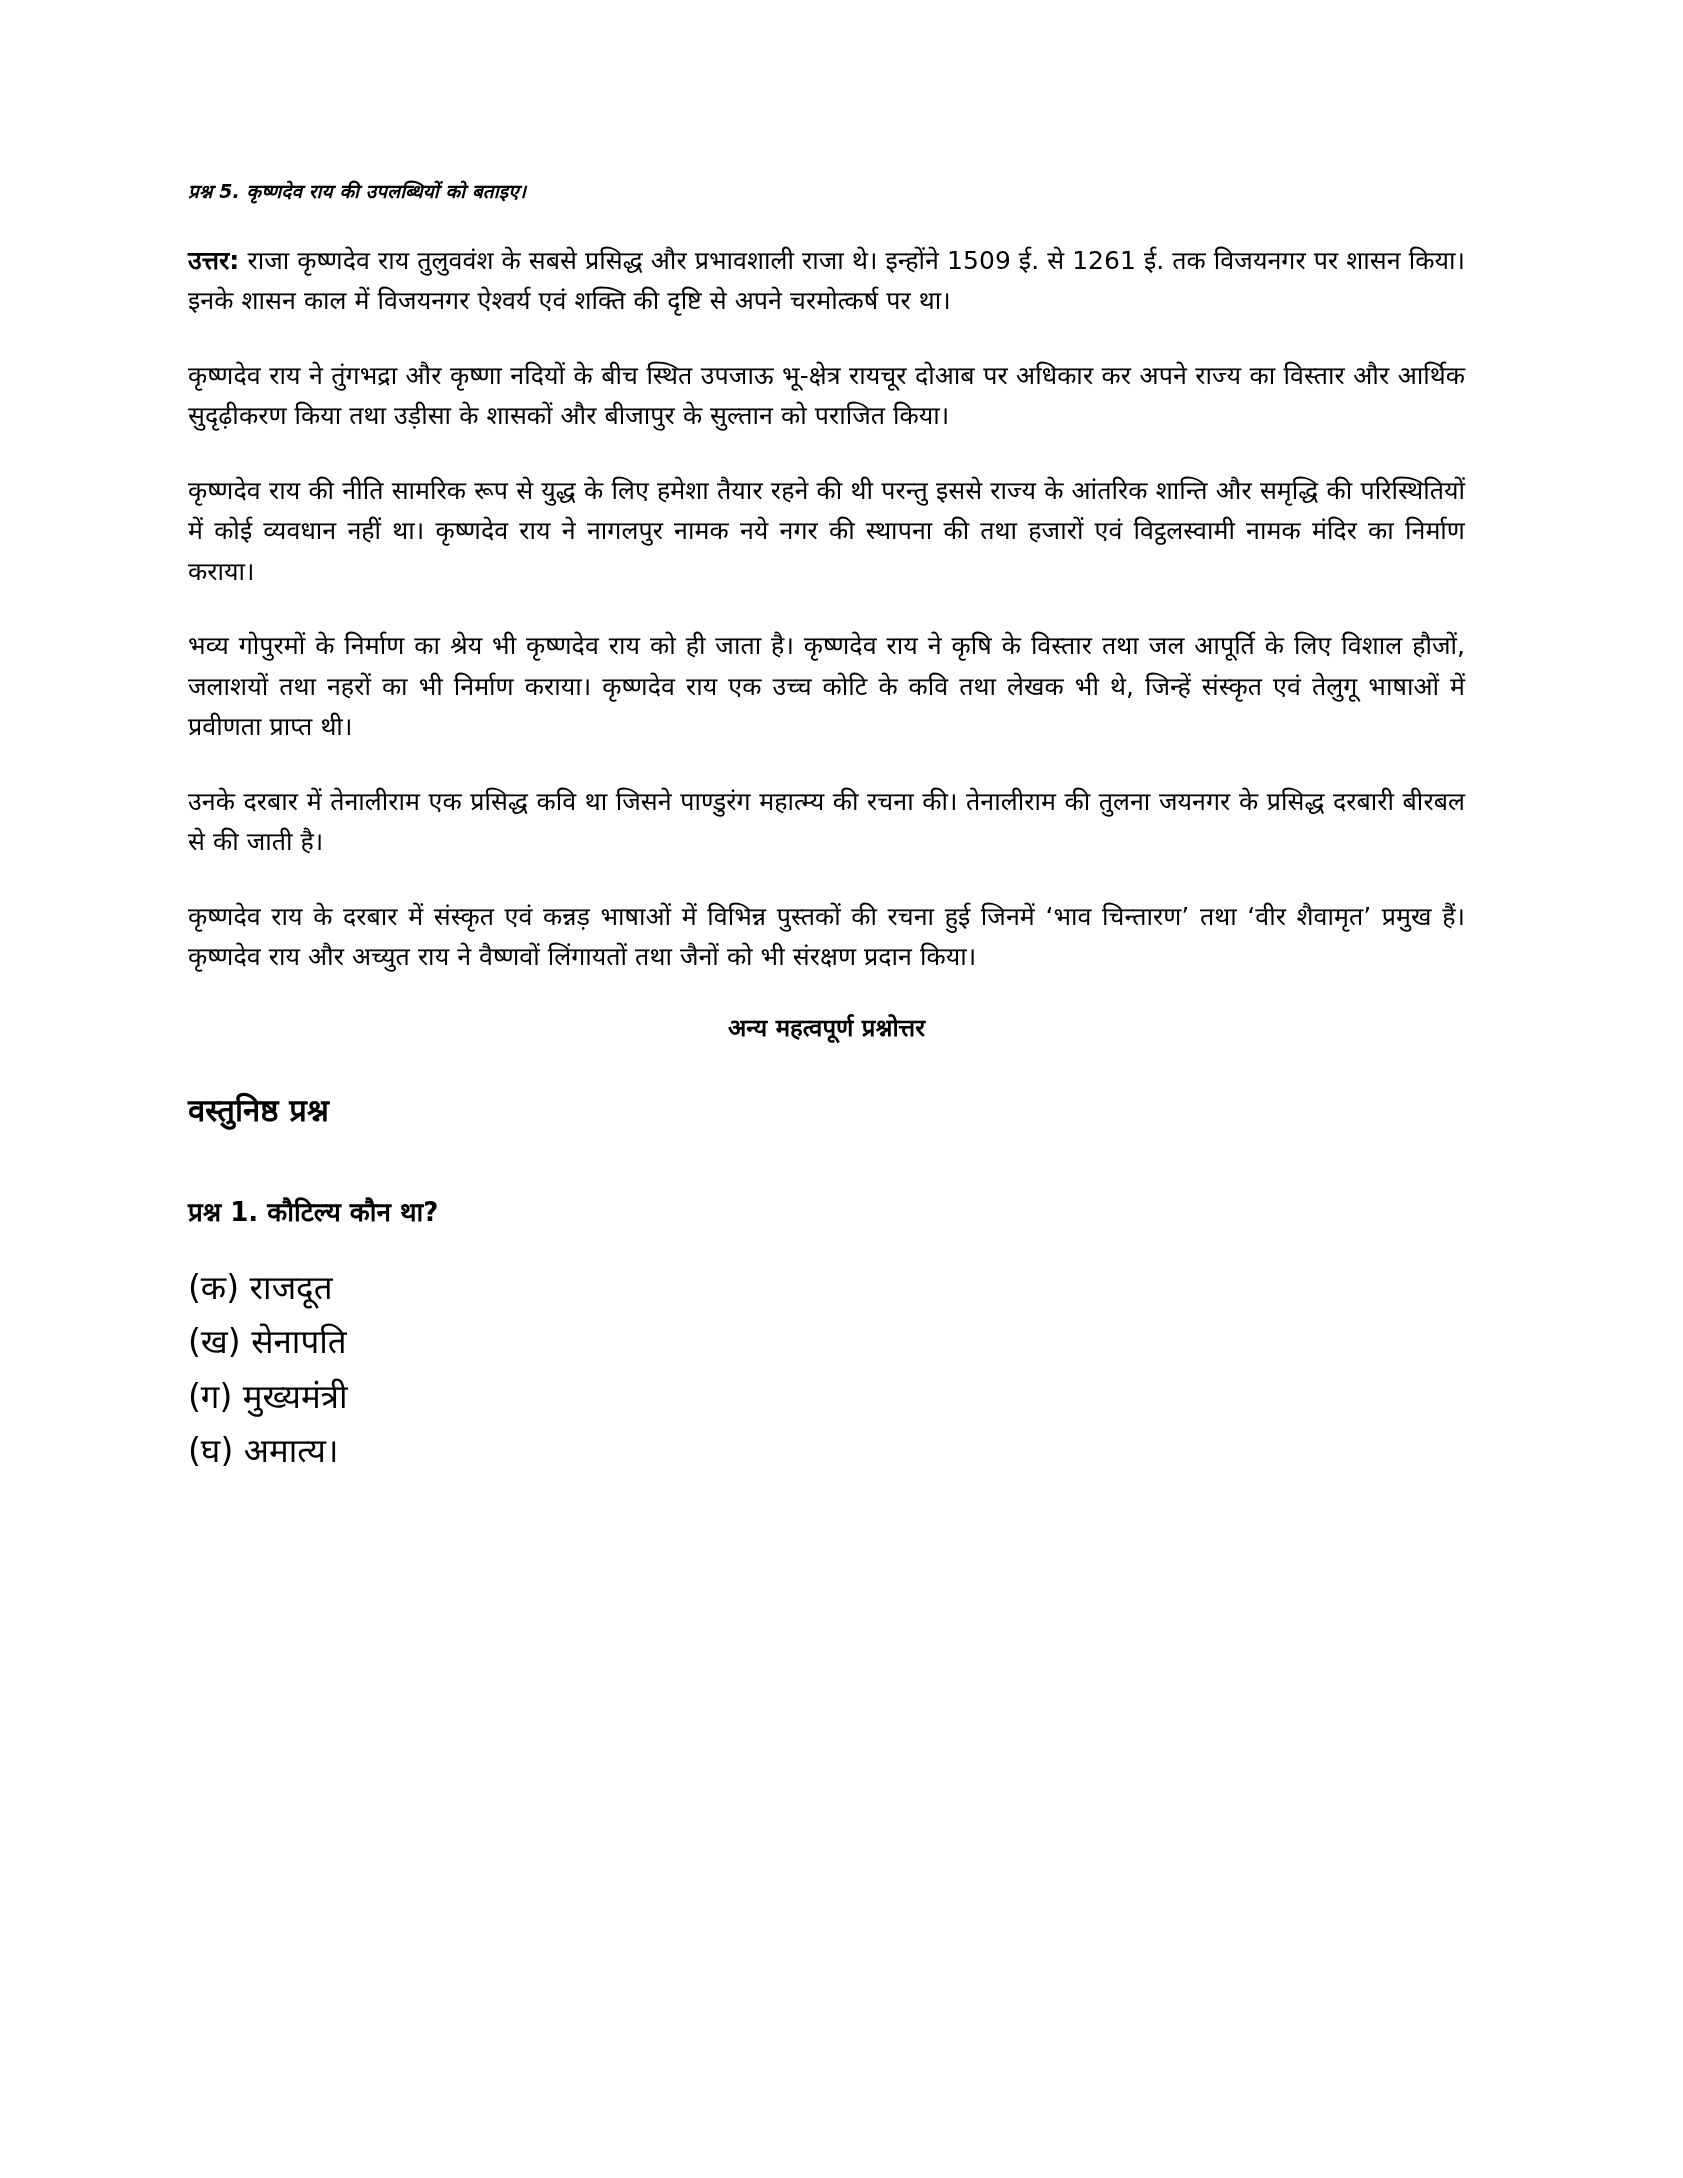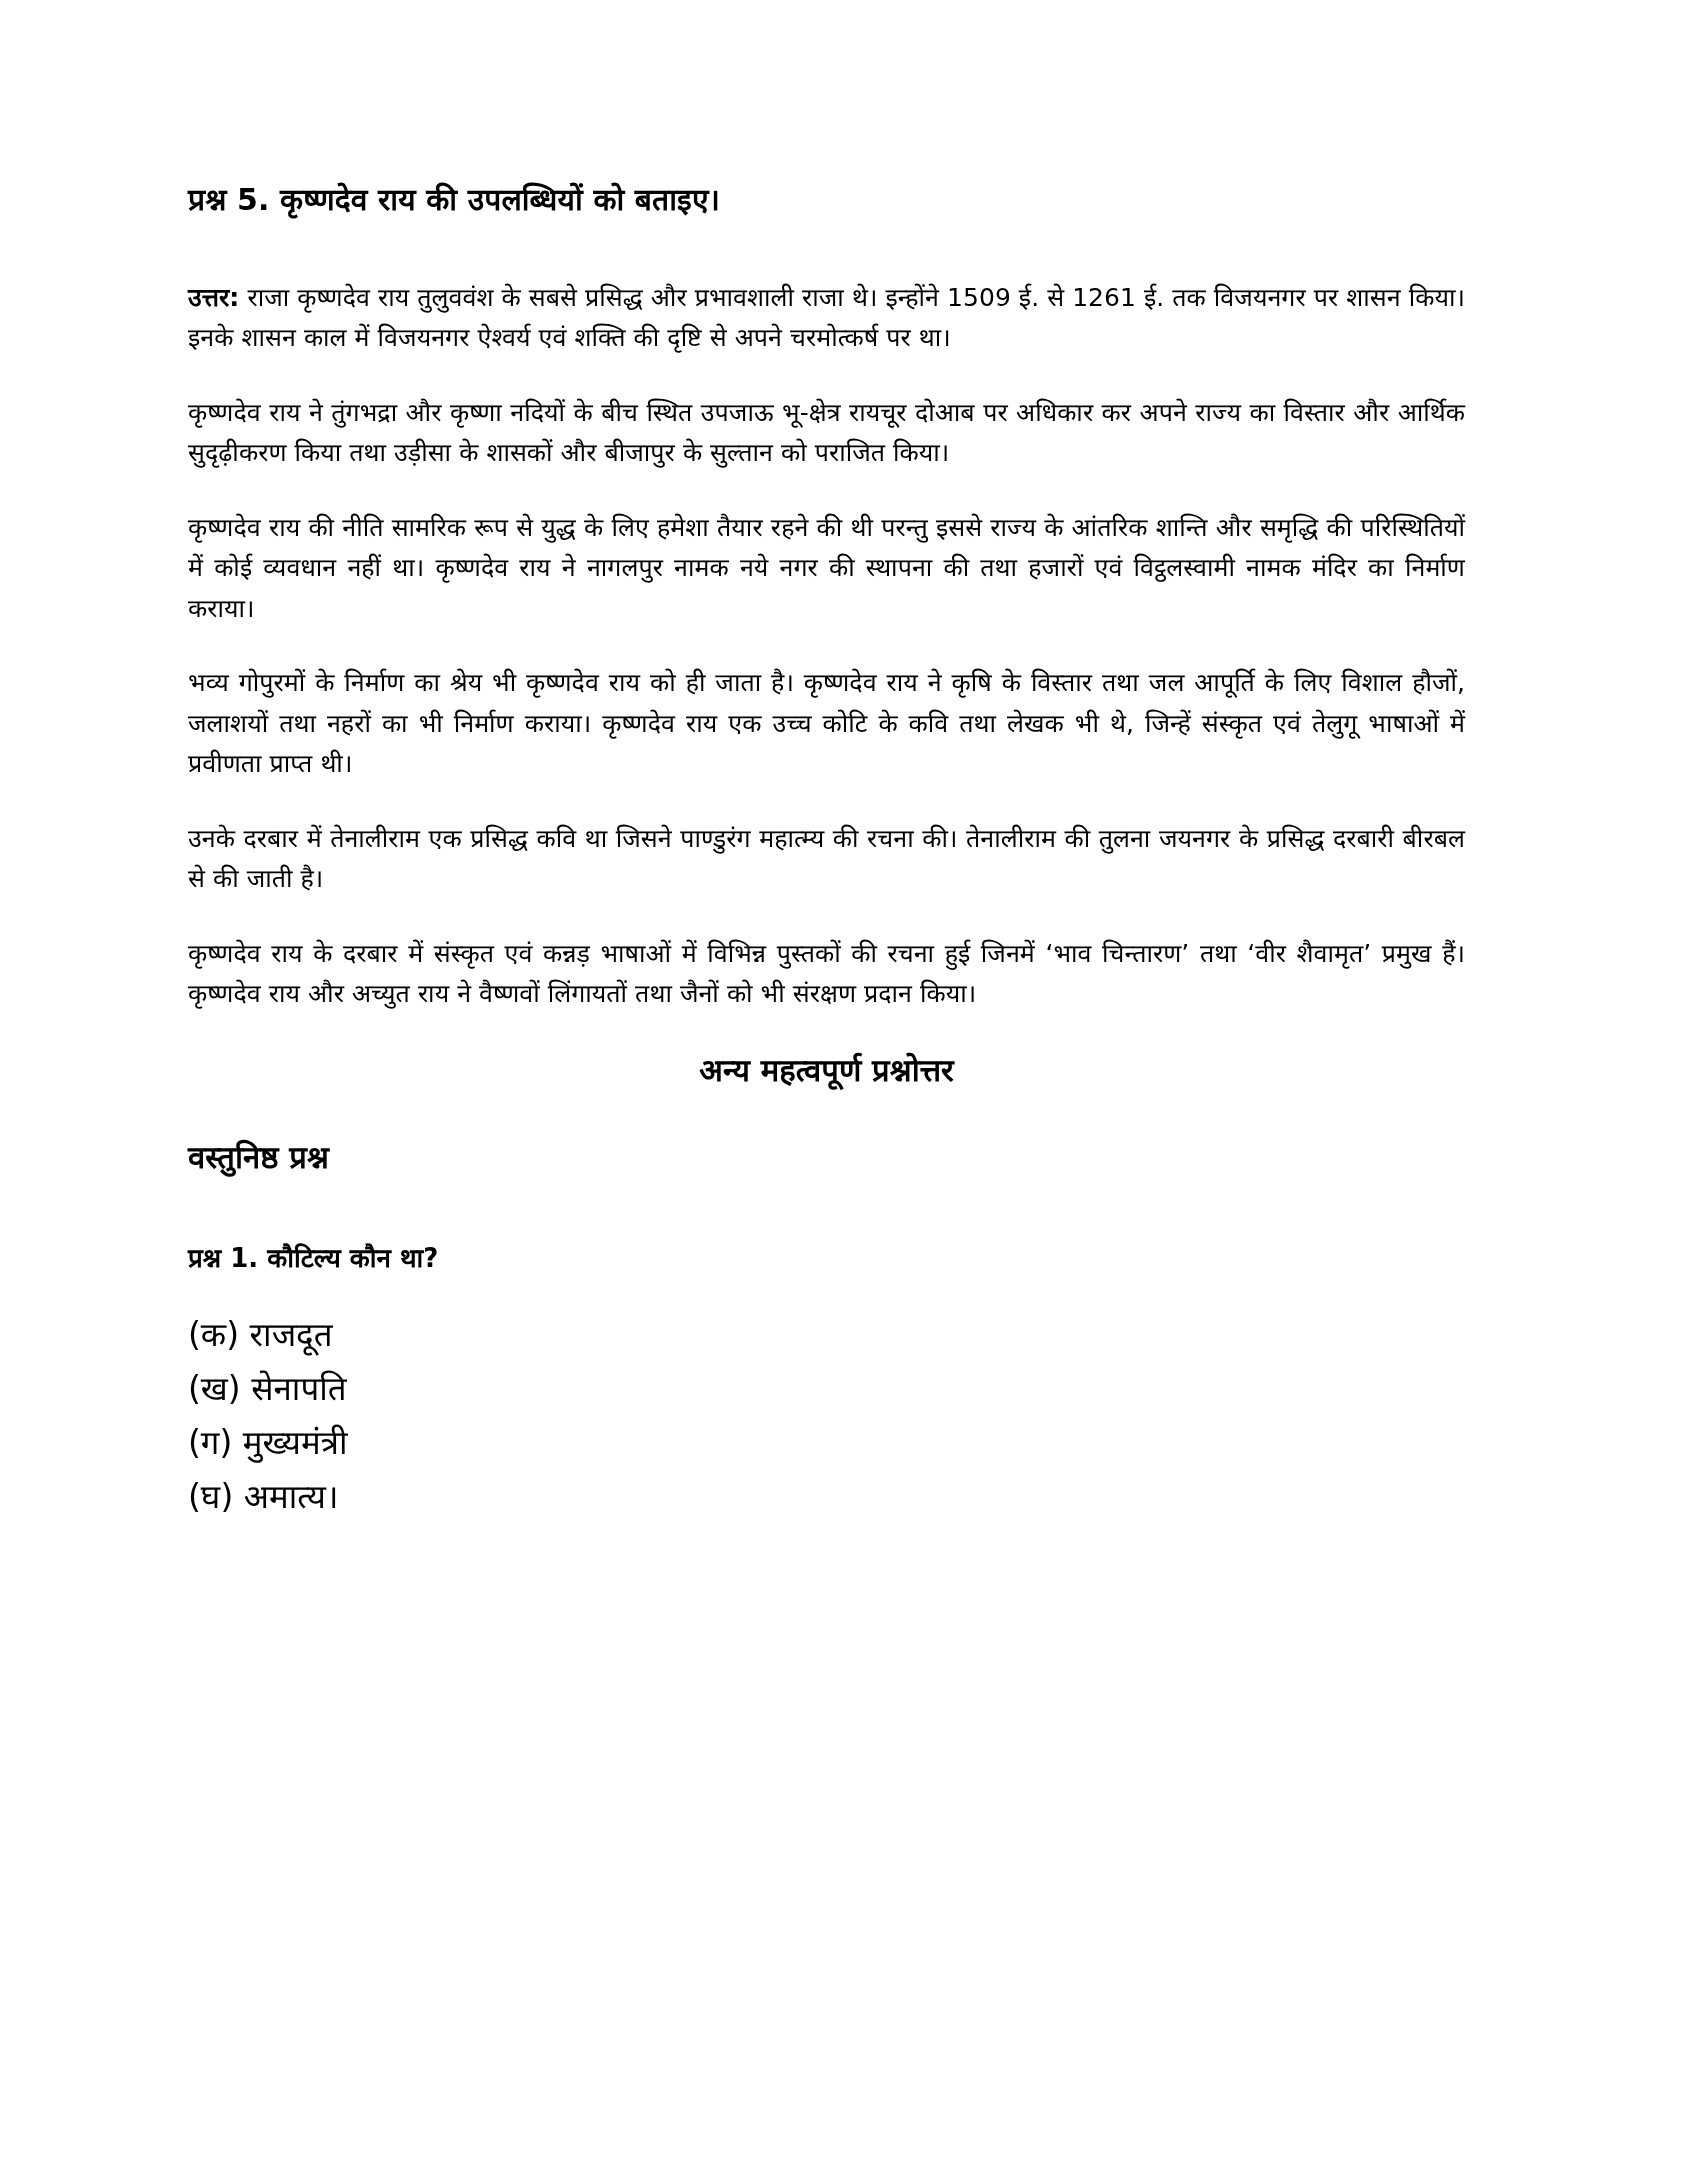--- a/index.html
+++ b/index.html
@@ -21,41 +21,42 @@
     height: 2178px;
     box-sizing: border-box;
     padding: 178px 218px 0 188px;
   }
   .content {
     width: 1277px;
   }
   .q-heading {
     font-family: "DejaVu Sans", "Liberation Sans", sans-serif;
     font-weight: bold;
-    font-size: 30px;
+    font-size: 19px;
     line-height: 1.45;
-    margin: 0 0 56px 0;
+    margin: 0 0 35px 0;
     letter-spacing: 0.1px;
+    font-style: italic;
   }
   .para {
     font-family: "DejaVu Sans", "Liberation Sans", sans-serif;
     font-size: 25px;
     line-height: 1.62;
     margin: 0 0 34px 0;
     text-align: justify;
     text-justify: inter-word;
     letter-spacing: 0.05px;
   }
   .para .lead {
     font-weight: bold;
   }
   .section-title {
     font-family: "DejaVu Sans", "Liberation Sans", sans-serif;
     font-weight: bold;
-    font-size: 31px;
+    font-size: 24px;
     text-align: center;
     margin: 28px 0 0 0;
     line-height: 1.4;
   }
   .section-subtitle {
     font-family: "DejaVu Sans", "Liberation Sans", sans-serif;
     font-weight: bold;
     font-size: 31px;
     text-align: left;
     margin: 44px 0 0 0;

